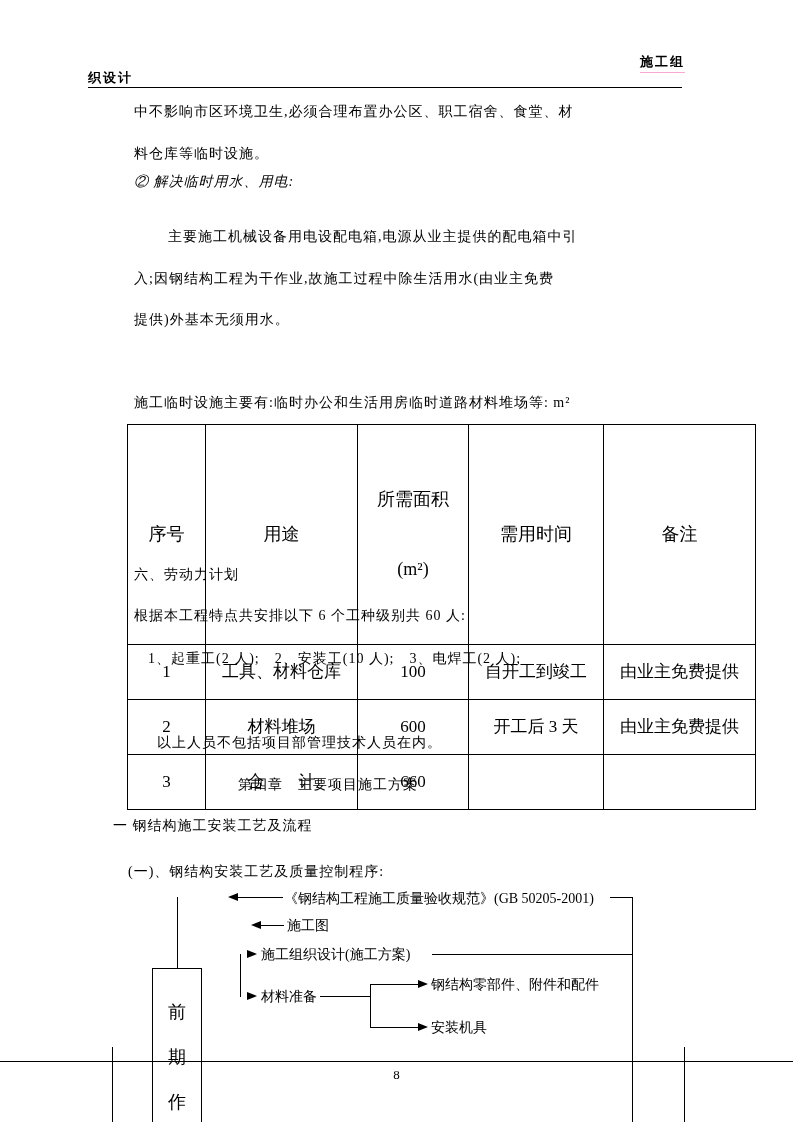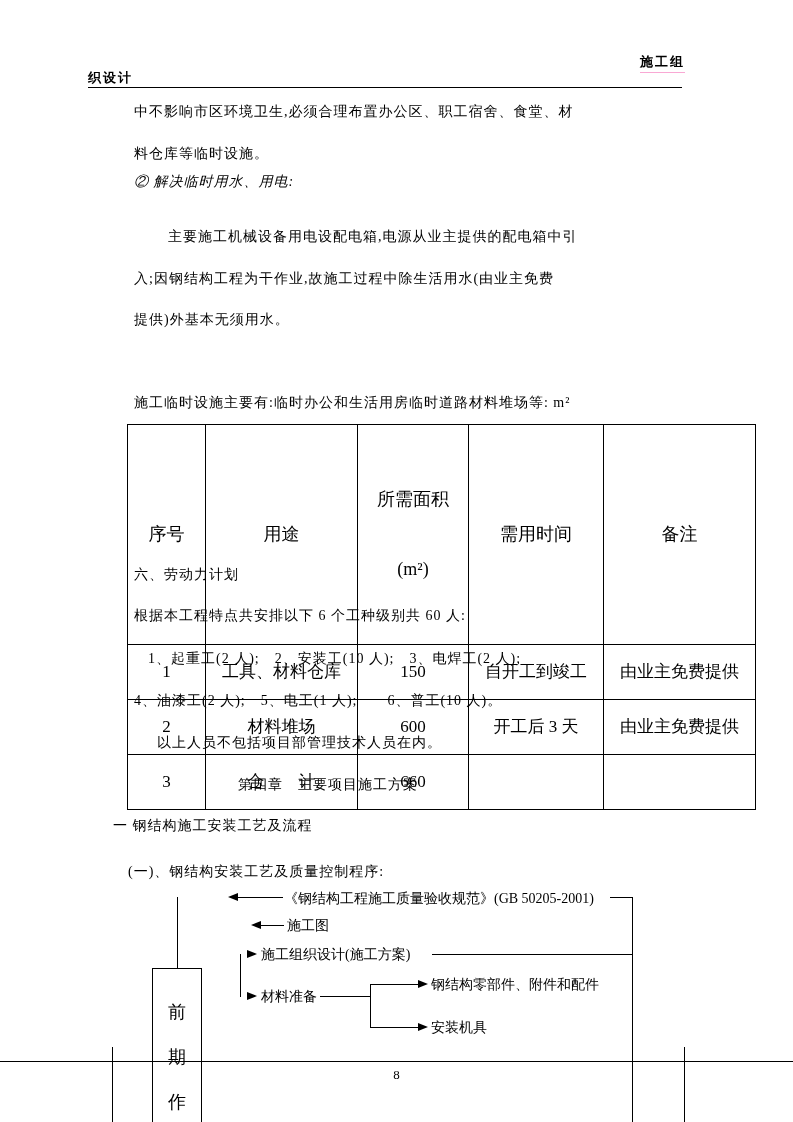--- a/index.html
+++ b/index.html
@@ -60,21 +60,21 @@
       <td>
         <div>所需面积</div>
         <div>(m²)</div>
       </td>
       <td>需用时间</td>
       <td>备注</td>
     </tr>
     <tr class="drow">
       <td>1</td>
       <td>工具、材料仓库</td>
-      <td>150</td>
+      <td>100</td>
       <td>自开工到竣工</td>
       <td>由业主免费提供</td>
     </tr>
     <tr class="drow">
       <td>2</td>
       <td>材料堆场</td>
       <td>600</td>
       <td>开工后 3 天</td>
       <td>由业主免费提供</td>
     </tr>
@@ -84,21 +84,20 @@
       <td>660</td>
       <td></td>
       <td></td>
     </tr>
   </tbody>
     </table>
 
   <div class="t" style="top:566px; left:134px;font-family:Liberation Mono, monospace;">六、劳动力计划</div>
   <div class="t" style="top:607px; left:134px;font-family:Liberation Serif, serif;">根据本工程特点共安排以下 6 个工种级别共 60 人:</div>
   <div class="t" style="top:650px; left:148px;">1、起重工(2 人);　2、安装工(10 人);　3、电焊工(2 人);</div>
-  <div class="t" style="top:692px; left:134px;">4、油漆工(2 人);　5、电工(1 人);　　6、普工(10 人)。</div>
   <div class="t" style="top:734px; left:157px;">以上人员不包括项目部管理技术人员在内。</div>
 
   <div class="t" style="top:776px; left:238px;">第四章　主要项目施工方案</div>
   <div class="t" style="top:817px; left:113px;">一 钢结构施工安装工艺及流程</div>
   <div class="t" style="top:857px; left:128px;margin-top:6px;">(一)、钢结构安装工艺及质量控制程序:</div>
 
   <div>
 
     <div class="arrow-l" style="left:228px; top:893px;"></div>
     <div class="hline" style="top:897px; left:238px; width:45px; height:1px;"></div>

